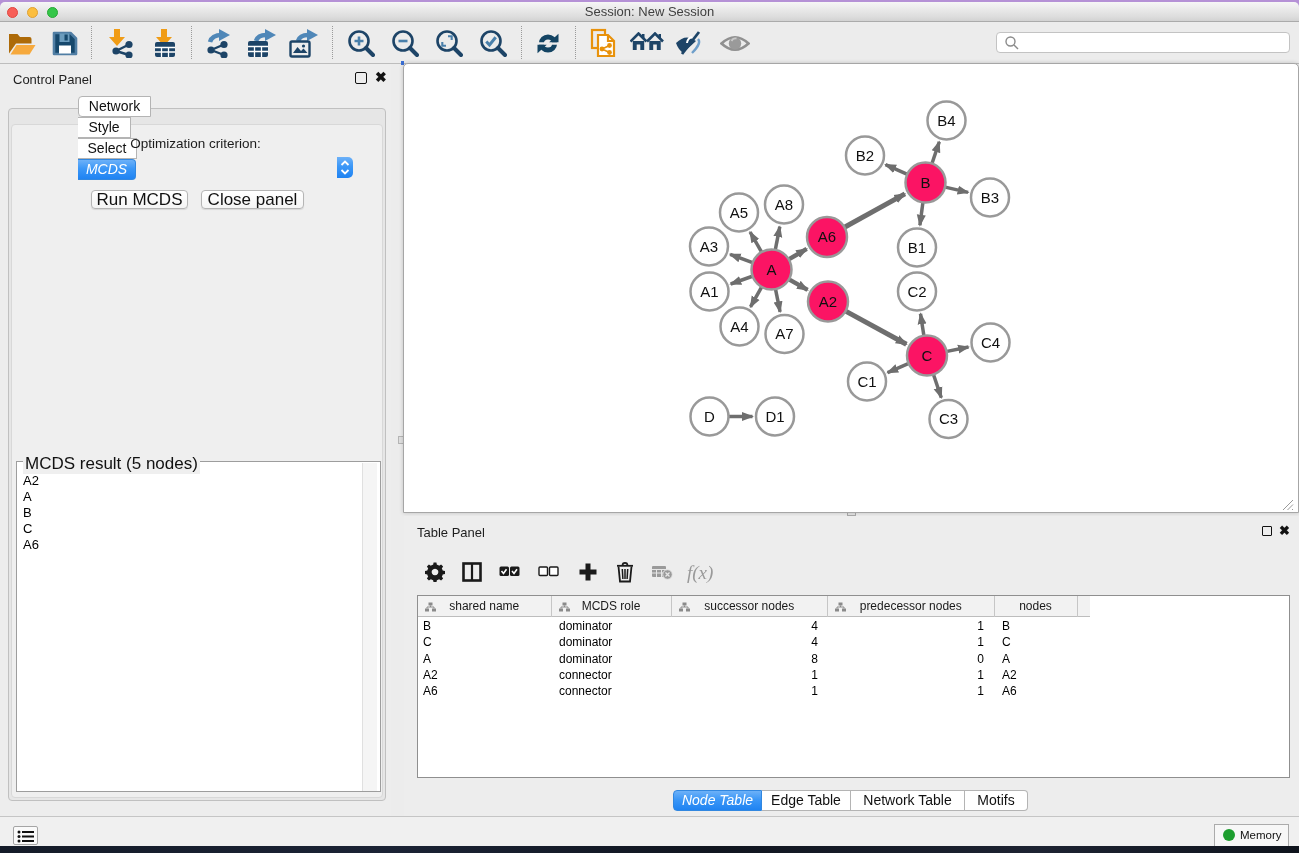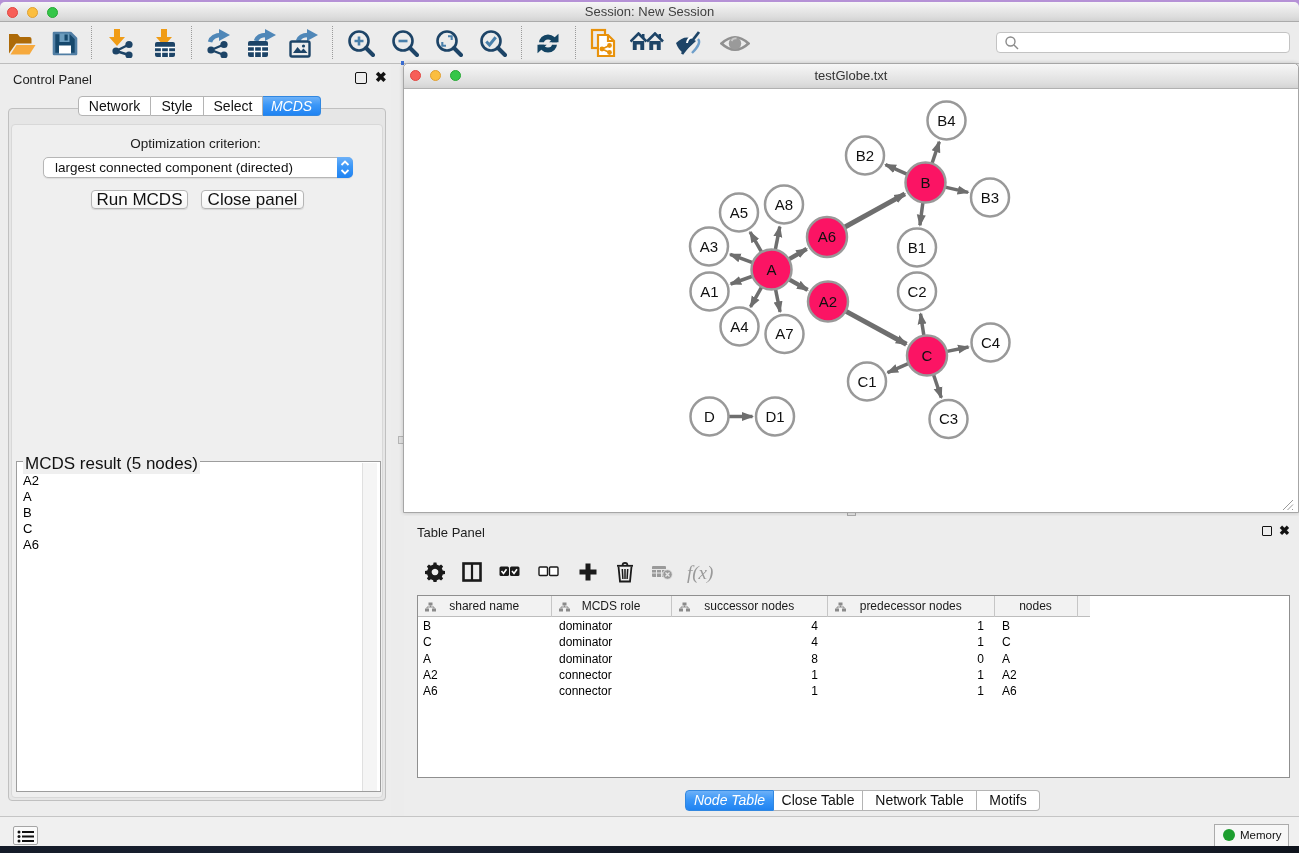--- a/index.html
+++ b/index.html
@@ -19,21 +19,21 @@
 .tl.g { background:#35c649; border:1px solid #27a835; }
 #toolbar { left:0; top:22px; width:1299px; height:42px; background:#ececec; border-bottom:1px solid #bdbdbd; }
 .sep { position:absolute; top:4px; height:33px; width:0; border-left:1px dotted #9a9a9a; }
 #searchbox { left:996px; top:10px; width:294px; height:21px; background:#fff; border:1px solid #c3c3c3; border-radius:4px; }
 
 #ctrl { left:0; top:64px; width:391px; height:752px; background:#ededed; }
 #ctrl .ptitle { position:absolute; left:13px; top:7.5px; font-size:13px; color:#1e1e1e; }
 .winbtns { position:absolute; font-size:12px; color:#111; }
 #subpanel { left:8px; top:44px; width:378px; height:693px; background:#e6e6e6; border:1px solid #c0c0c0; border-radius:4px; }
 #innerpanel { left:11px; top:60px; width:372px; height:674px; background:#efefef; border:1px solid #d8d8d8; border-radius:4px; }
-.tabs { position:absolute; top:32px; left:78px; height:20px; display:flex; font-size:14px; }
+.tabs { position:absolute; top:32px; left:78px; height:20px; display:flex; font-size:14px;flex-direction:column; }
 .tab { background:#fff; border:1px solid #b4b4b4; border-left:none; color:#111; line-height:19px; text-align:center; }
 .tab.first { border-left:1px solid #b4b4b4; border-radius:4px 0 0 4px; }
 .tab.sel { background:linear-gradient(#6db1f8,#3b97f7 45%,#1f83f2); color:#fff; border-color:#3187e0; border-radius:0 4px 4px 0;font-style:italic; }
 #optlabel { left:0; top:72px; width:391px; text-align:center; font-size:13.5px; color:#1b1b1b; }
 #dropdown { left:43px; top:93px; width:310px; height:21px; background:#fff; border:1px solid #b6b6b6; border-radius:5px; font-size:13.5px; line-height:19px; color:#111; padding-left:11px; box-shadow:0 1px 1px rgba(0,0,0,.08); }
 #stepper { left:337px; top:93px; width:16px; height:21px; background:linear-gradient(#6db1f8,#3b97f7 45%,#1f83f2); border-radius:0 5px 5px 0; }
 .btn { position:absolute; height:19px; background:linear-gradient(#ffffff,#f4f4f4); border:1px solid #b5b5b5; border-radius:4px; font-size:17px; text-align:center; line-height:17px; color:#111; box-shadow:0 1px 1px rgba(0,0,0,.1); }
 #resultbox { left:16px; top:397px; width:365px; height:331px; background:#fff; border:1px solid #9d9d9d; }
 #resultbox legend,#rlegend { position:absolute; left:6px; top:-8px; background:transparent; font-size:17px; color:#111; padding:0 2px; }
 #rlist { position:absolute; left:6px; top:11px; font-size:13px; color:#000; line-height:16px; }
@@ -44,21 +44,21 @@
 #bluemark { left:401px; top:61px; width:3px; height:4px; background:#3b6fd4; }
 #netcontent { position:absolute; left:0; top:25px; width:892px; height:423px; background:#fff; }
 
 #tablepanel { left:404px; top:516px; width:895px; height:300px; background:#ededed; }
 #tablepanel .ptitle { position:absolute; left:13px; top:9px; font-size:13px; color:#1e1e1e; }
 #ttoolbar { position:absolute; left:13px; top:29px; width:870px; height:50px; background:transparent; }
 #tarea { position:absolute; left:13px; top:79px; width:873px; height:183px; background:#fff; border:1px solid #8f8f8f; }
 #thead { position:absolute; left:0; top:0; width:672px; height:21px; background:#f2f2f2; border-bottom:1px solid #bdbdbd; font-size:12px; color:#1a1a1a; }
 .hcell { position:absolute; top:0; height:21px; border-right:1px solid #c6c6c6; text-align:center; line-height:21px; }
 .trow { position:absolute; font-size:12px; color:#000; height:17px; line-height:17px; }
-.btabs { position:absolute; top:274px; left:281px; height:21px; display:flex; font-size:14px; }
+.btabs { position:absolute; top:274px; left:269px; height:21px; display:flex; font-size:14px; }
 
 #statusbar { left:0; top:816px; width:1299px; height:30px; background:#f0f0f0; border-top:1px solid #c5c5c5; }
 #listbtn { position:absolute; left:13px; top:9px; width:25px; height:19px; background:#fafafa; border:1px solid #a5a5a5; border-radius:2px; }
 #membtn { position:absolute; left:1214px; top:7px; width:75px; height:23px; background:#f7f7f7; border:1px solid #ababab; font-size:11.5px; color:#111; line-height:21px; }
 #darkstrip { left:0; top:846px; width:1299px; height:7px; background:linear-gradient(90deg,#141b28,#1b2335 30%,#10151f 55%,#1d2332 80%,#0e131c); }
 svg.icon { position:absolute; }
 </style>
 </head>
 <body>
 <div id="purpletop"></div>
@@ -199,44 +199,37 @@
   <div class="winbtns" style="left:375px; top:5px; font-weight:bold; font-size:14px;">✖</div>
   <div class="abs" id="subpanel"></div>
   <div class="abs" id="innerpanel"></div>
   <div class="tabs">
     <div class="tab first" style="width:73px">Network</div>
     <div class="tab" style="width:53px">Style</div>
     <div class="tab" style="width:59px">Select</div>
     <div class="tab sel" style="width:58px">MCDS</div>
   </div>
   <div class="abs" id="optlabel">Optimization criterion:</div>
-  <div class="abs" id="dropdown">largest connected component (directed)</div>
   <div class="abs" id="stepper"><svg width="16" height="21">
         <path d="M4.5 8 L8 4.5 L11.5 8" stroke="#fff" stroke-width="1.8" fill="none"></path>
         <path d="M4.5 13 L8 16.5 L11.5 13" stroke="#fff" stroke-width="1.8" fill="none"></path>
       </svg></div>
   <div class="btn" style="left:91px; top:126px; width:97px;">Run MCDS</div>
   <div class="btn" style="left:201px; top:126px; width:103px;">Close panel</div>
   <div class="abs" id="resultbox">
     <div id="rlegend" style="background:#efefef;">MCDS result (5 nodes)</div>
     <div id="rlist">A2<br>A<br>B<br>C<br>A6</div>
     <div id="rscroll"></div>
   </div>
 </div>
 
 <div class="abs" id="bluemark"></div>
 <div class="abs" style="left:397.5px;top:436px;width:6px;height:8px;background:#e0e0e0;border:1px solid #b5b5b5;"></div>
 <div class="abs" style="left:847px;top:509px;width:9px;height:7px;background:#e3e3e3;border:1px solid #aaa;"></div>
 <div class="abs" id="netwin">
-  <div id="nettitle">
-    <div class="tl r" style="left:6px; top:5.5px;"></div>
-    <div class="tl y" style="left:26px; top:5.5px;"></div>
-    <div class="tl g" style="left:46px; top:5.5px;"></div>
-    testGlobe.txt
-  </div>
   <div id="netcontent">
     <svg width="892" height="424" style="position:absolute;left:0;top:-1px">
 <defs>
           <marker id="ah" markerWidth="14" markerHeight="11" refX="10.5" refY="5.5" orient="auto" markerUnits="userSpaceOnUse">
             <path d="M0,1 L12,5.5 L0,10 z" fill="#6e6e6e"></path>
           </marker>
         </defs>
 <line x1="358.6" y1="165.9" x2="346.1" y2="144.0" stroke="#6e6e6e" stroke-width="3.5" marker-end="url(#ah)"></line>
 <line x1="370.9" y1="163.8" x2="375.8" y2="138.6" stroke="#6e6e6e" stroke-width="3.5" marker-end="url(#ah)"></line>
 <line x1="350.6" y1="175.3" x2="326.1" y2="166.3" stroke="#6e6e6e" stroke-width="3.5" marker-end="url(#ah)"></line>
@@ -401,21 +394,21 @@
 <div class="trow" style="left:420px;top:71.0px;width:146px;text-align:right;">1</div>
 <div class="trow" style="left:584px;top:71.0px;width:70px;">A2</div>
 <div class="trow" style="left:5px;top:87.3px;width:120px;">A6</div>
 <div class="trow" style="left:141px;top:87.3px;width:110px;">connector</div>
 <div class="trow" style="left:260px;top:87.3px;width:140px;text-align:right;">1</div>
 <div class="trow" style="left:420px;top:87.3px;width:146px;text-align:right;">1</div>
 <div class="trow" style="left:584px;top:87.3px;width:70px;">A6</div>
   </div>
   <div class="btabs">
       <div class="tab sel" style="width:89px;border-radius:4px 0 0 4px;border-left:1px solid #3187e0;">Node Table</div>
-      <div class="tab" style="width:89px;">Close Table</div>
+      <div class="tab" style="width:89px;">Edge Table</div>
       <div class="tab" style="width:114px;">Network Table</div>
       <div class="tab" style="width:63px;border-radius:0 4px 4px 0;">Motifs</div>
     </div>
 </div>
 
 <div class="abs" id="statusbar">
   <div id="listbtn">
       <svg width="23" height="17" style="position:absolute;left:1px;top:1px">
         <g fill="#111">
           <circle cx="4" cy="4" r="1.5"></circle>

